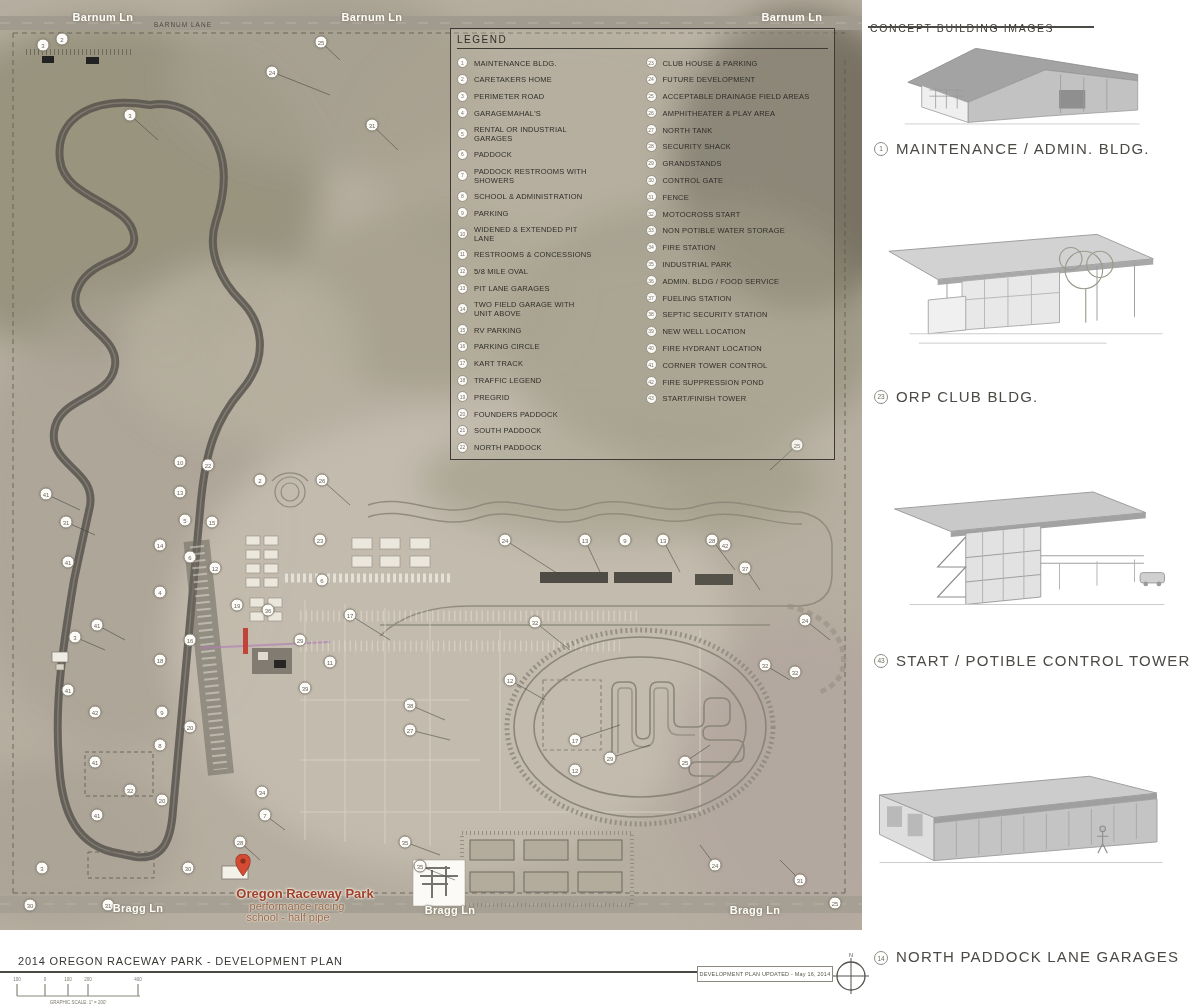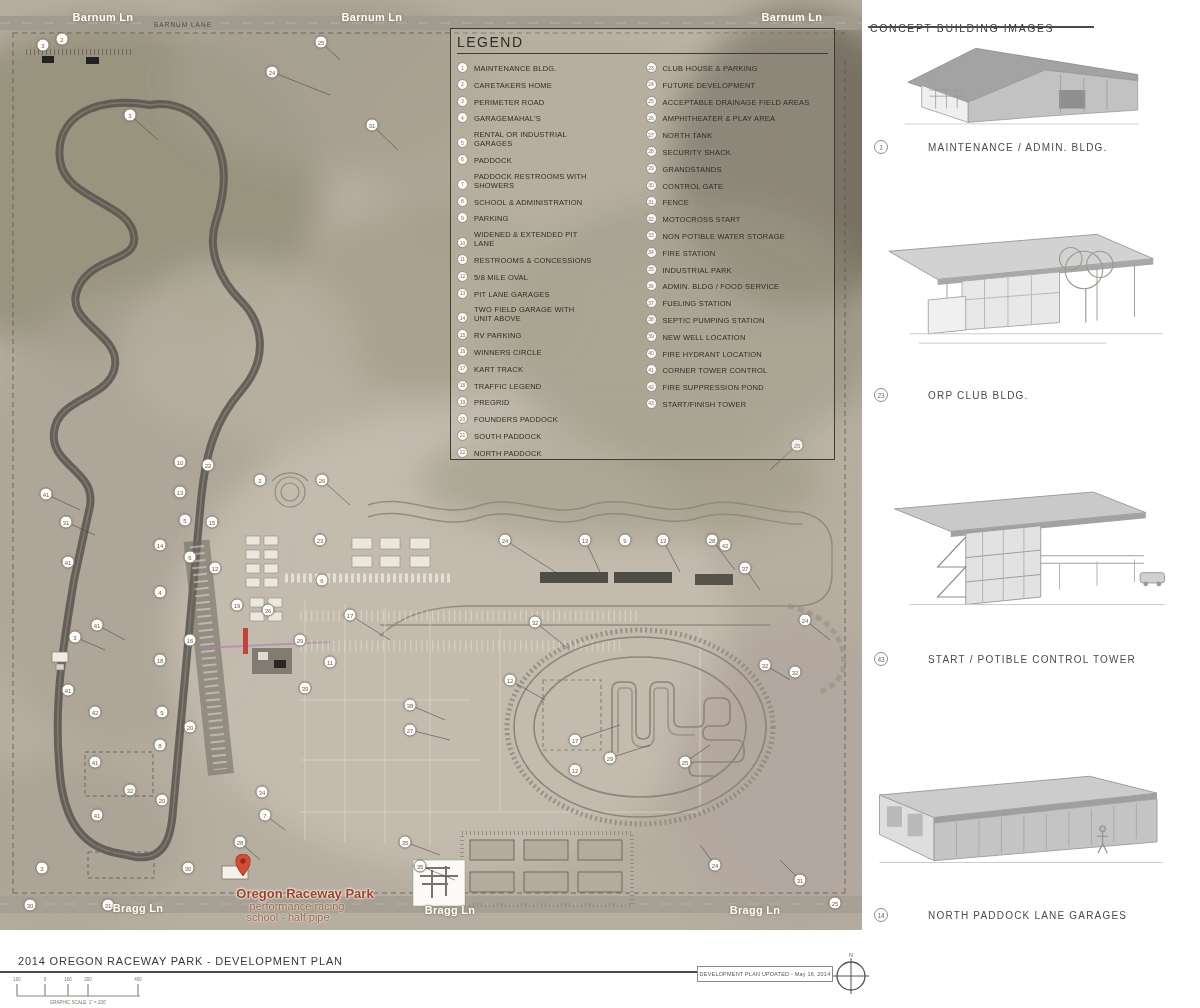--- a/index.html
+++ b/index.html
@@ -18,41 +18,41 @@
           text-shadow:0 0 2px #8f897c,0 0 2px #8f897c,0 0 3px #8f897c;white-space:nowrap;}
   .road-label.small{font-size:6.5px;color:#4d4a42;font-weight:normal;text-shadow:none;letter-spacing:1px;}
   .poi-title{position:absolute;transform:translate(-50%,-50%);font-size:13px;font-weight:bold;color:#a0402a;
           text-shadow:0 0 2px #f4efe6,0 0 2px #f4efe6,0 0 3px #f4efe6;white-space:nowrap;}
   .poi-sub{position:absolute;transform:translate(-50%,-50%);font-size:11px;color:#9a6a4e;
           text-shadow:0 0 2px #efe9de,0 0 2px #efe9de;white-space:nowrap;}
   .pin{position:absolute;transform:translate(-50%,-100%);}
   
   .legend{position:absolute;left:450px;top:28px;width:385px;height:432px;box-sizing:border-box;
           border:1.5px solid #3c3a33;background:rgba(215,209,196,.22);padding:5px 6px;}
-  .legend-title{font-size:14px;letter-spacing:1.5px;color:#2e2c27;}
+  .legend-title{font-size:10px;letter-spacing:1.5px;color:#2e2c27;}
   .legend-rule{border:none;border-top:1.2px solid #3c3a33;margin:3px 0 8px 0;}
   .legend-cols{display:flex;}
   .lg-col{display:flex;flex-direction:column;}
   .lg-col.left{width:186px;}
   .lg-col.right{width:186px;margin-left:6px;}
-  .lg-row{display:flex;align-items:flex-end;margin-bottom:5.8px;}
+  .lg-row{display:flex;align-items:center;margin-bottom:5.8px;}
   .lg-num{flex:0 0 11px;width:11px;height:11px;border-radius:50%;background:#fbfaf6;border:1px solid #928d81;
           box-sizing:border-box;font-size:5px;color:#79746a;display:flex;align-items:center;justify-content:center;
           margin-right:6px;margin-top:0;}
   .lg-label{font-size:7.5px;line-height:9px;color:#2f2d28;letter-spacing:.2px;max-width:120px;padding-top:1px;}
   .lg-col.right .lg-label{max-width:160px;}
   
   .sidebar{position:absolute;left:862px;top:0;width:338px;height:955px;background:#ffffff;}
   .sidebar-title{position:absolute;left:8px;top:14px;font-size:10.5px;letter-spacing:1.6px;color:#3c3a35;margin-top:8px;}
   .sidebar-rule{position:absolute;left:6px;top:26px;width:226px;border-top:2px solid #4d4b46;}
   .fig{position:absolute;left:10px;width:310px;}
   .fig-cap{position:absolute;left:12px;display:flex;align-items:center;}
   .cap-num{width:14px;height:14px;border-radius:50%;border:1px solid #8f8b82;box-sizing:border-box;
            font-size:6.5px;color:#6e6a62;display:flex;align-items:center;justify-content:center;margin-right:8px;background:#fff;}
-  .cap-label{font-size:10px;letter-spacing:1.2px;color:#4c4a44;white-space:nowrap;margin-left:32px;}
+  .cap-label{font-size:15px;letter-spacing:1.2px;color:#4c4a44;white-space:nowrap;}
   
   .footer-title{position:absolute;left:18px;top:955px;font-size:11px;letter-spacing:.8px;color:#3a3833;}
   .footer-rule{position:absolute;left:0;top:971px;width:833px;height:2px;background:#4c4a45;}
   .updated-box{position:absolute;left:697px;top:966px;width:136px;height:16px;border:1px solid #8d897e;
            box-sizing:border-box;display:flex;align-items:center;justify-content:center;background:#fff;}
   .updated-text{font-size:5.5px;color:#5c584f;letter-spacing:.2px;white-space:nowrap;}
   .compass{position:absolute;left:826px;top:950px;}
   .scalebar{position:absolute;left:12px;top:975px;}
 </style>
 </head>
@@ -399,21 +399,21 @@
             <div class="lg-row">
               <span class="lg-num">14</span>
               <span class="lg-label">TWO FIELD GARAGE WITH UNIT ABOVE</span>
             </div>
             <div class="lg-row">
               <span class="lg-num">15</span>
               <span class="lg-label">RV PARKING</span>
             </div>
             <div class="lg-row">
               <span class="lg-num">16</span>
-              <span class="lg-label">WINNERS CIRCLE</span>
+              <span class="lg-label">PARKING CIRCLE</span>
             </div>
             <div class="lg-row">
               <span class="lg-num">17</span>
               <span class="lg-label">KART TRACK</span>
             </div>
             <div class="lg-row">
               <span class="lg-num">18</span>
               <span class="lg-label">TRAFFIC LEGEND</span>
             </div>
             <div class="lg-row">
@@ -489,21 +489,21 @@
             <div class="lg-row">
               <span class="lg-num">36</span>
               <span class="lg-label">ADMIN. BLDG / FOOD SERVICE</span>
             </div>
             <div class="lg-row">
               <span class="lg-num">37</span>
               <span class="lg-label">FUELING STATION</span>
             </div>
             <div class="lg-row">
               <span class="lg-num">38</span>
-              <span class="lg-label">SEPTIC PUMPING STATION</span>
+              <span class="lg-label">SEPTIC SECURITY STATION</span>
             </div>
             <div class="lg-row">
               <span class="lg-num">39</span>
               <span class="lg-label">NEW WELL LOCATION</span>
             </div>
             <div class="lg-row">
               <span class="lg-num">40</span>
               <span class="lg-label">FIRE HYDRANT LOCATION</span>
             </div>
             <div class="lg-row">
@@ -595,21 +595,21 @@
         <polygon points="8,46 66,70 66,116 8,88" fill="#dedede" stroke="#9f9f9f" stroke-width="1"></polygon>
         <rect x="16" y="58" width="16" height="22" fill="#b9b9b9"></rect>
         <rect x="38" y="66" width="16" height="24" fill="#b9b9b9"></rect>
         <g stroke="#8f8f8f" stroke-width="1.2" fill="none">
           <circle cx="246" cy="82" r="3" fill="#bbbbbb"></circle>
           <path d="M246,85 V98 M240,90 h12 M246,98 l-5,10 M246,98 l5,10"></path>
         </g>
         <path d="M8,118 H310" stroke="#c9c9c9" stroke-width="1"></path>
       </svg>
     </div>
-    <div class="fig-cap" style="top:908px;">
+    <div class="fig-cap" style="top:948px;align-items:flex-end;">
       <span class="cap-num">14</span>
       <span class="cap-label">NORTH PADDOCK LANE GARAGES</span>
     </div>
   </div>
 
   <div class="footer-title">2014 OREGON RACEWAY PARK - DEVELOPMENT PLAN</div>
   <div class="footer-rule"></div>
   <div class="updated-box">
     <span class="updated-text">DEVELOPMENT PLAN UPDATED - May 16, 2014</span>
   </div>

